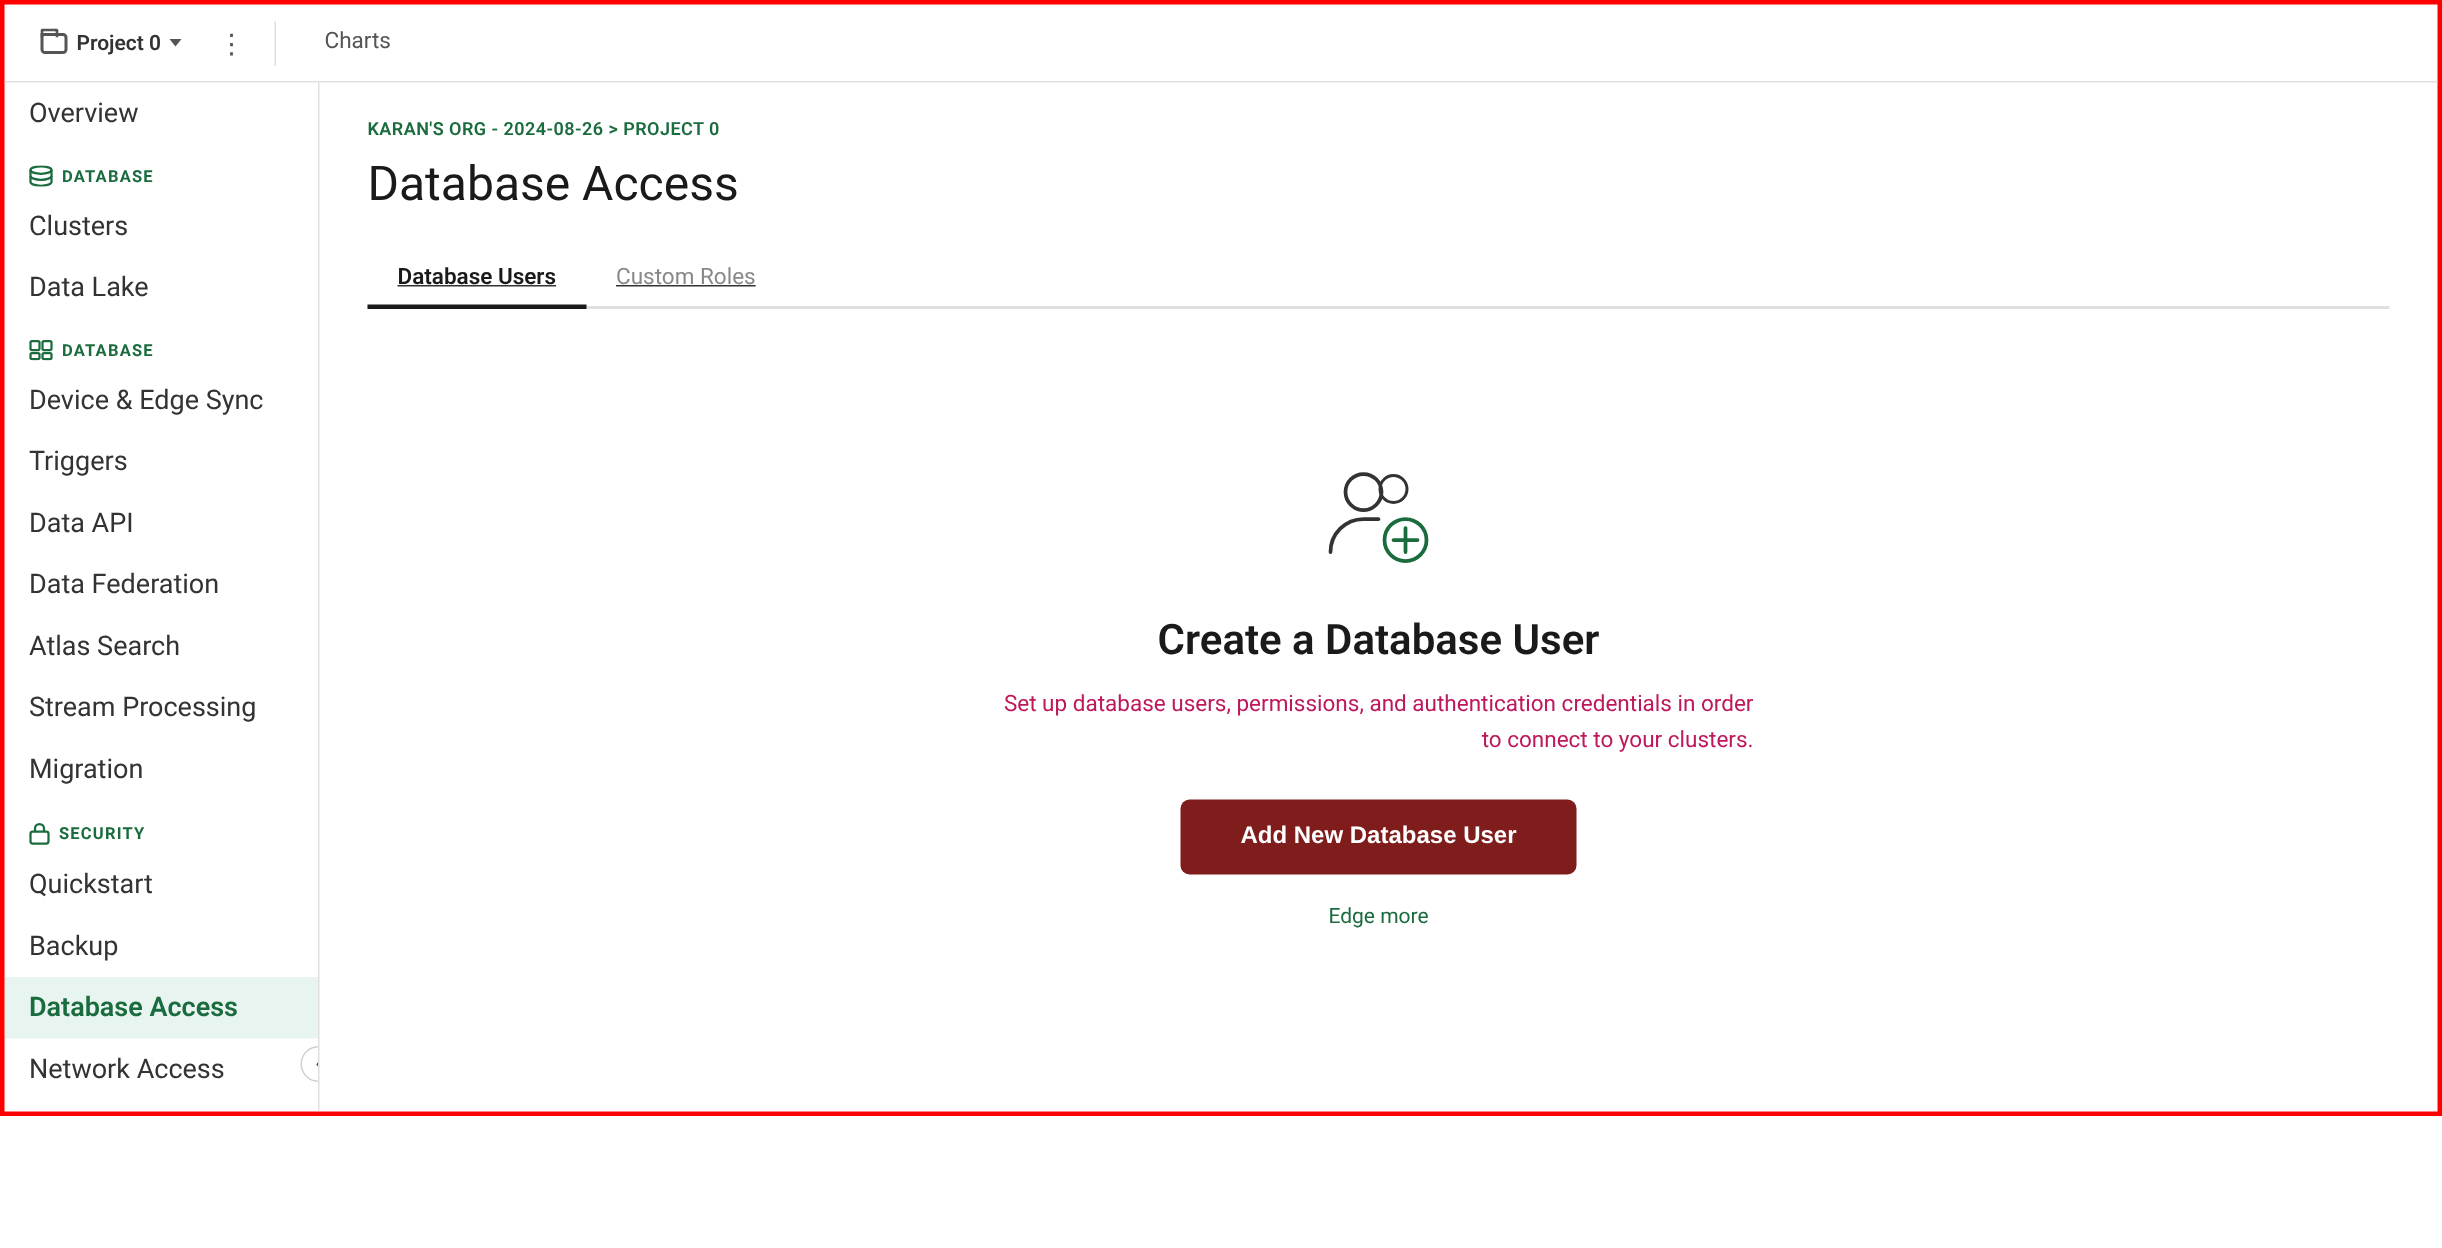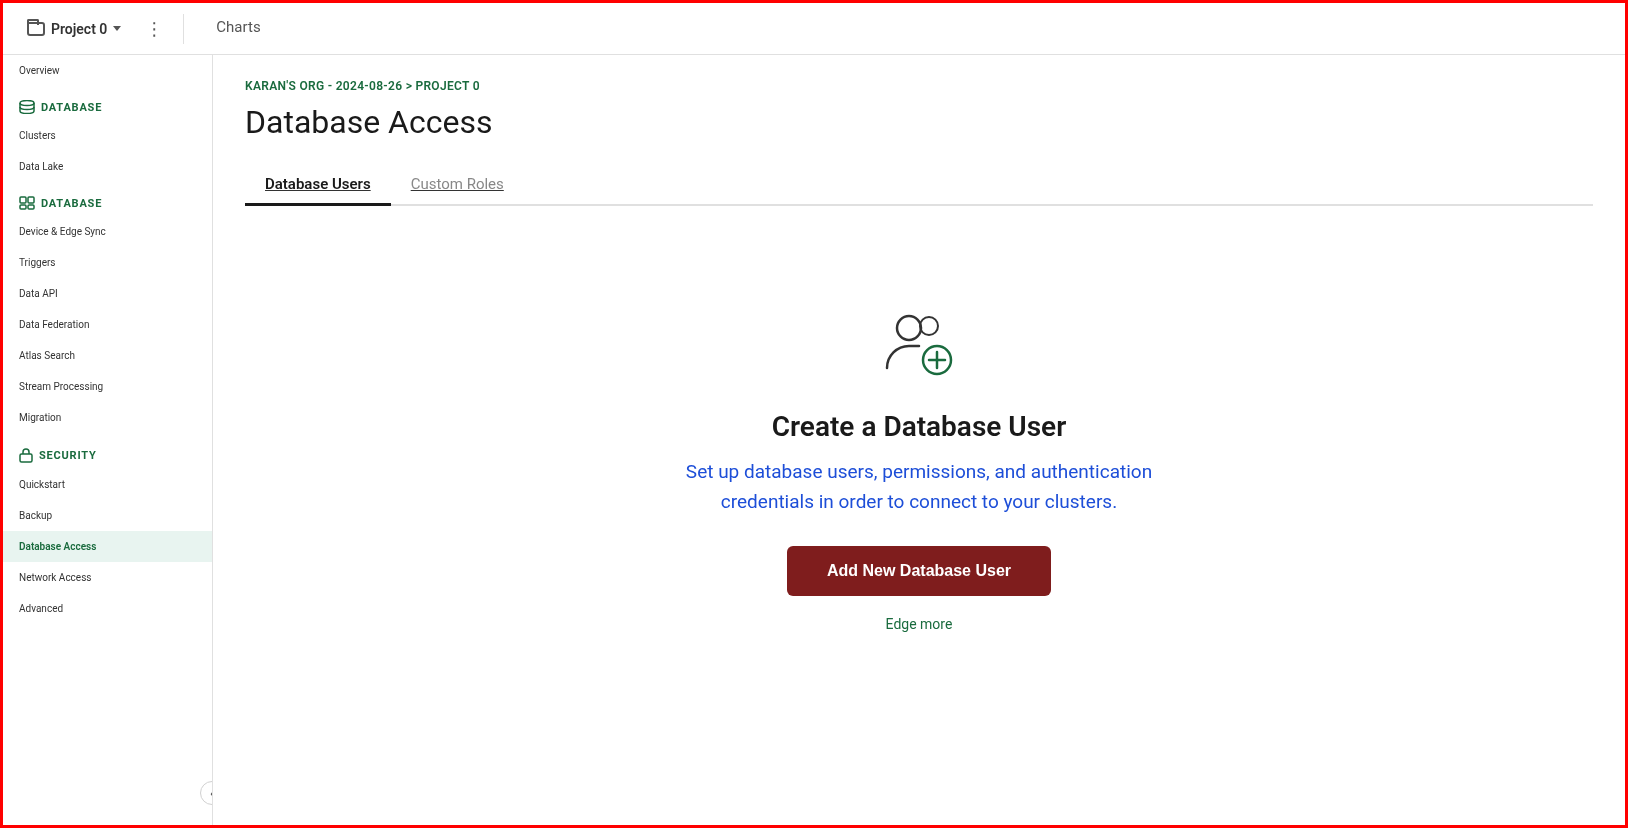--- a/index.html
+++ b/index.html
@@ -1,20 +1,20 @@
 <!DOCTYPE html>
 <html><head>
   <meta charset="utf-8">
   <style>
     * { box-sizing: border-box; margin: 0; padding: 0; }
     body { font-family: -apple-system, BlinkMacSystemFont, 'Segoe UI', Roboto, sans-serif; background: #fff; color: #333; }
 
     .app-wrapper {
       width: 1628px;
-      height: 828px;
+      height: 744px;
       border: 3px solid red;
       display: flex;
       flex-direction: column;
       overflow: hidden;
     }
 
     
     .top-nav {
       display: flex;
       align-items: center;
@@ -85,21 +85,21 @@
     
     .sidebar {
       width: 210px;
       border-right: 1px solid #e0e0e0;
       overflow-y: auto;
       flex-shrink: 0;
       position: relative;
     }
     .sidebar-item {
       padding: 10px 16px;
-      font-size: 10px;
+      font-size: 18px;
       cursor: pointer;
       color: #333;
     }
     .sidebar-item.active {
       background: #e8f4f0;
       color: #1a6b3e;
       font-weight: 600;
     }
     .sidebar-section-label {
       padding: 14px 16px 6px 16px;
@@ -175,25 +175,26 @@
       height: 80px;
       margin-bottom: 24px;
     }
     .empty-state-title {
       font-size: 28px;
       font-weight: 600;
       color: #1a1a1a;
       margin-bottom: 14px;
     }
     .empty-state-desc {
-      font-size: 19px;
-      color: #1d4ed8;
+      font-size: 15px;
+      color: #be185d;
       max-width: 500px;
       line-height: 1.6;
       margin-bottom: 28px;
+      text-align: right;
     }
     .add-user-btn {
       background: #7f1d1d;
       color: #fff;
       border: none;
       padding: 16px 40px;
       font-size: 16px;
       font-weight: 600;
       border-radius: 6px;
       cursor: pointer;

